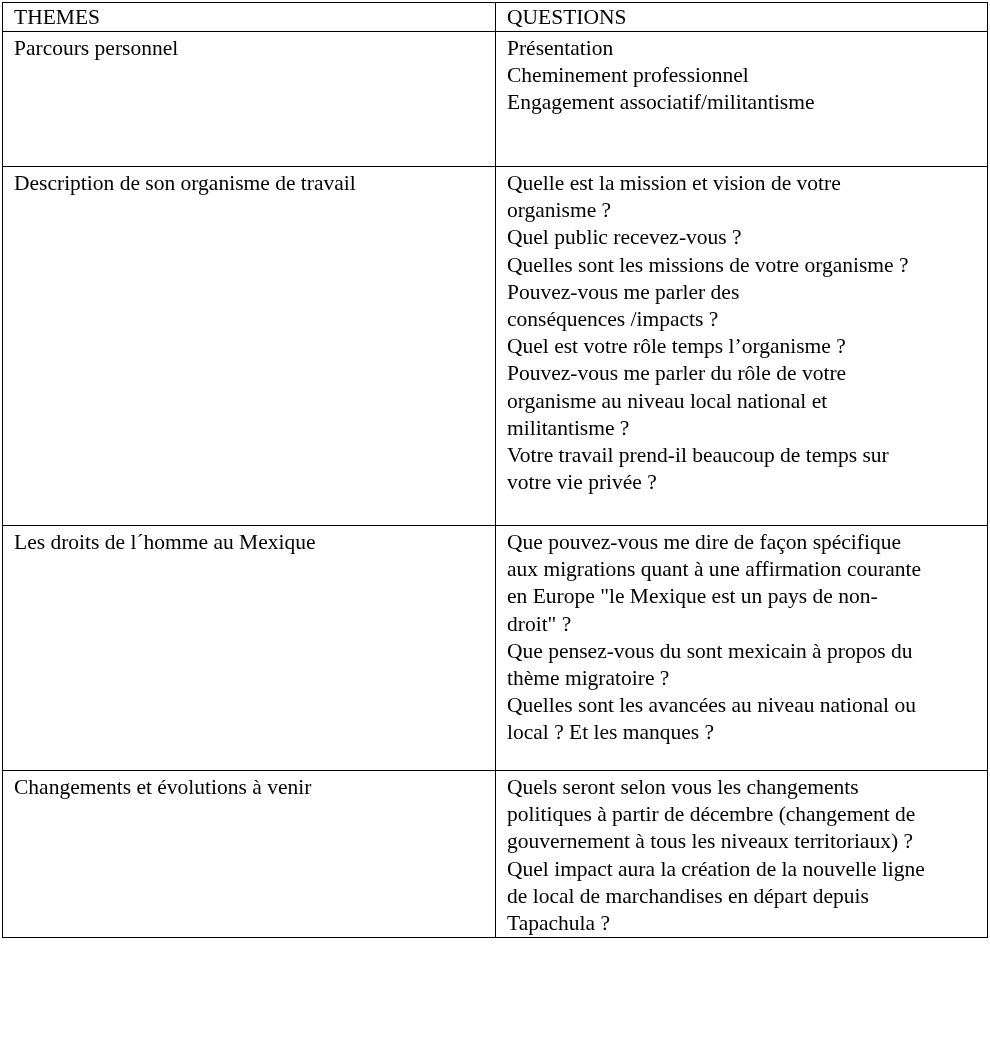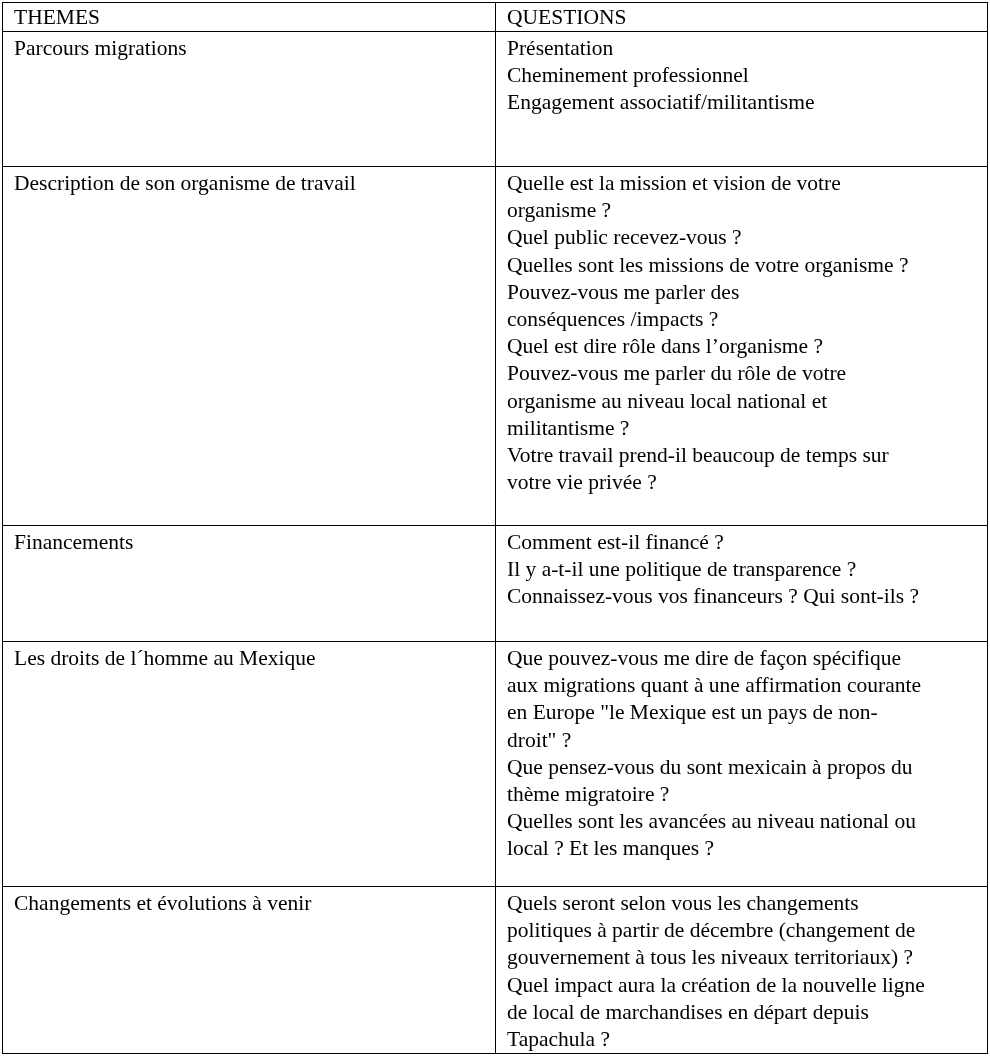--- a/index.html
+++ b/index.html
@@ -49,54 +49,46 @@
     <col class="c-themes">
     <col class="c-questions">
   </colgroup>
   <tbody>
     <tr class="hdr">
       <td>THEMES</td>
       <td>QUESTIONS</td>
     </tr>
 
     <tr class="r1">
-      <td>Parcours migrations</td>
+      <td>Parcours personnel</td>
       <td class="q-cell">
         <span class="q-line">Présentation</span>
         <span class="q-line">Cheminement professionnel</span>
         <span class="q-line">Engagement associatif/militantisme</span>
       </td>
     </tr>
 
     <tr class="r2">
       <td>Description de son organisme de travail</td>
       <td class="q-cell">
         <span class="q-line">Quelle est la mission et vision de votre</span>
         <span class="q-line">organisme ?</span>
         <span class="q-line">Quel public recevez-vous ?</span>
         <span class="q-line">Quelles sont les missions de votre organisme ?</span>
         <span class="q-line">Pouvez-vous me parler des</span>
         <span class="q-line">conséquences /impacts ?</span>
-        <span class="q-line">Quel est dire rôle dans l’organisme ?</span>
+        <span class="q-line">Quel est votre rôle temps l’organisme ?</span>
         <span class="q-line">Pouvez-vous me parler du rôle de votre</span>
         <span class="q-line">organisme au niveau local national et</span>
         <span class="q-line">militantisme ?</span>
         <span class="q-line">Votre travail prend-il beaucoup de temps sur</span>
         <span class="q-line">votre vie privée ?</span>
       </td>
     </tr>
 
-    <tr class="r3">
-      <td>Financements</td>
-      <td class="q-cell">
-        <span class="q-line">Comment est-il financé ?</span>
-        <span class="q-line">Il y a-t-il une politique de transparence ?</span>
-        <span class="q-line">Connaissez-vous vos financeurs ? Qui sont-ils ?</span>
-      </td>
-    </tr>
 
     <tr class="r4">
       <td>Les droits de l´homme au Mexique</td>
       <td class="q-cell">
         <span class="q-line">Que pouvez-vous me dire de façon spécifique</span>
         <span class="q-line">aux migrations quant à une affirmation courante</span>
         <span class="q-line">en Europe "le Mexique est un pays de non-</span>
         <span class="q-line">droit" ?</span>
         <span class="q-line">Que pensez-vous du sont mexicain à propos du</span>
         <span class="q-line">thème migratoire ?</span>

